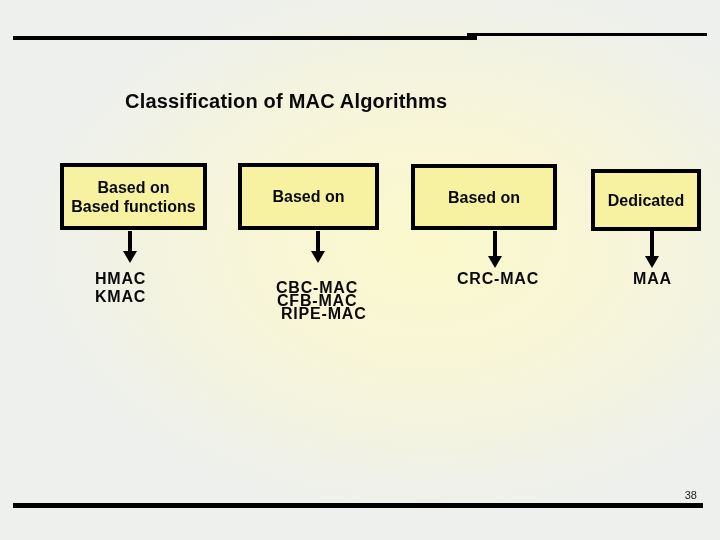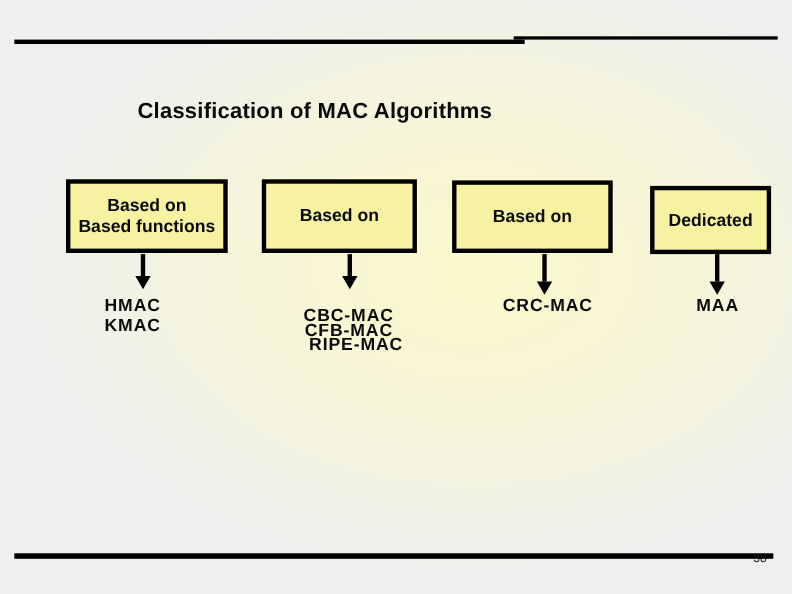--- a/index.html
+++ b/index.html
@@ -64,21 +64,21 @@
     letter-spacing:0.8px;color:var(--text-color);white-space:nowrap;
   }
   .i-hmac{left:95px;top:271px;}
   .i-kmac{left:95px;top:289px;}
   .i-cbc{left:276px;top:280px;}
   .i-cfb{left:277px;top:293px;}
   .i-ripe{left:281px;top:306px;}
   .i-crc{left:457px;top:271px;}
   .i-maa{left:633px;top:271px;}
   .page-number{
-    position:absolute;right:23px;top:502px;
+    position:absolute;right:23px;top:489px;
     font-size:11px;color:#1a1a1a;
   }
 </style>
 </head>
 <body>
 
 <div class="slide">
 
   <div class="rule rule-top-left"></div>
   <div class="rule rule-top-right"></div>

